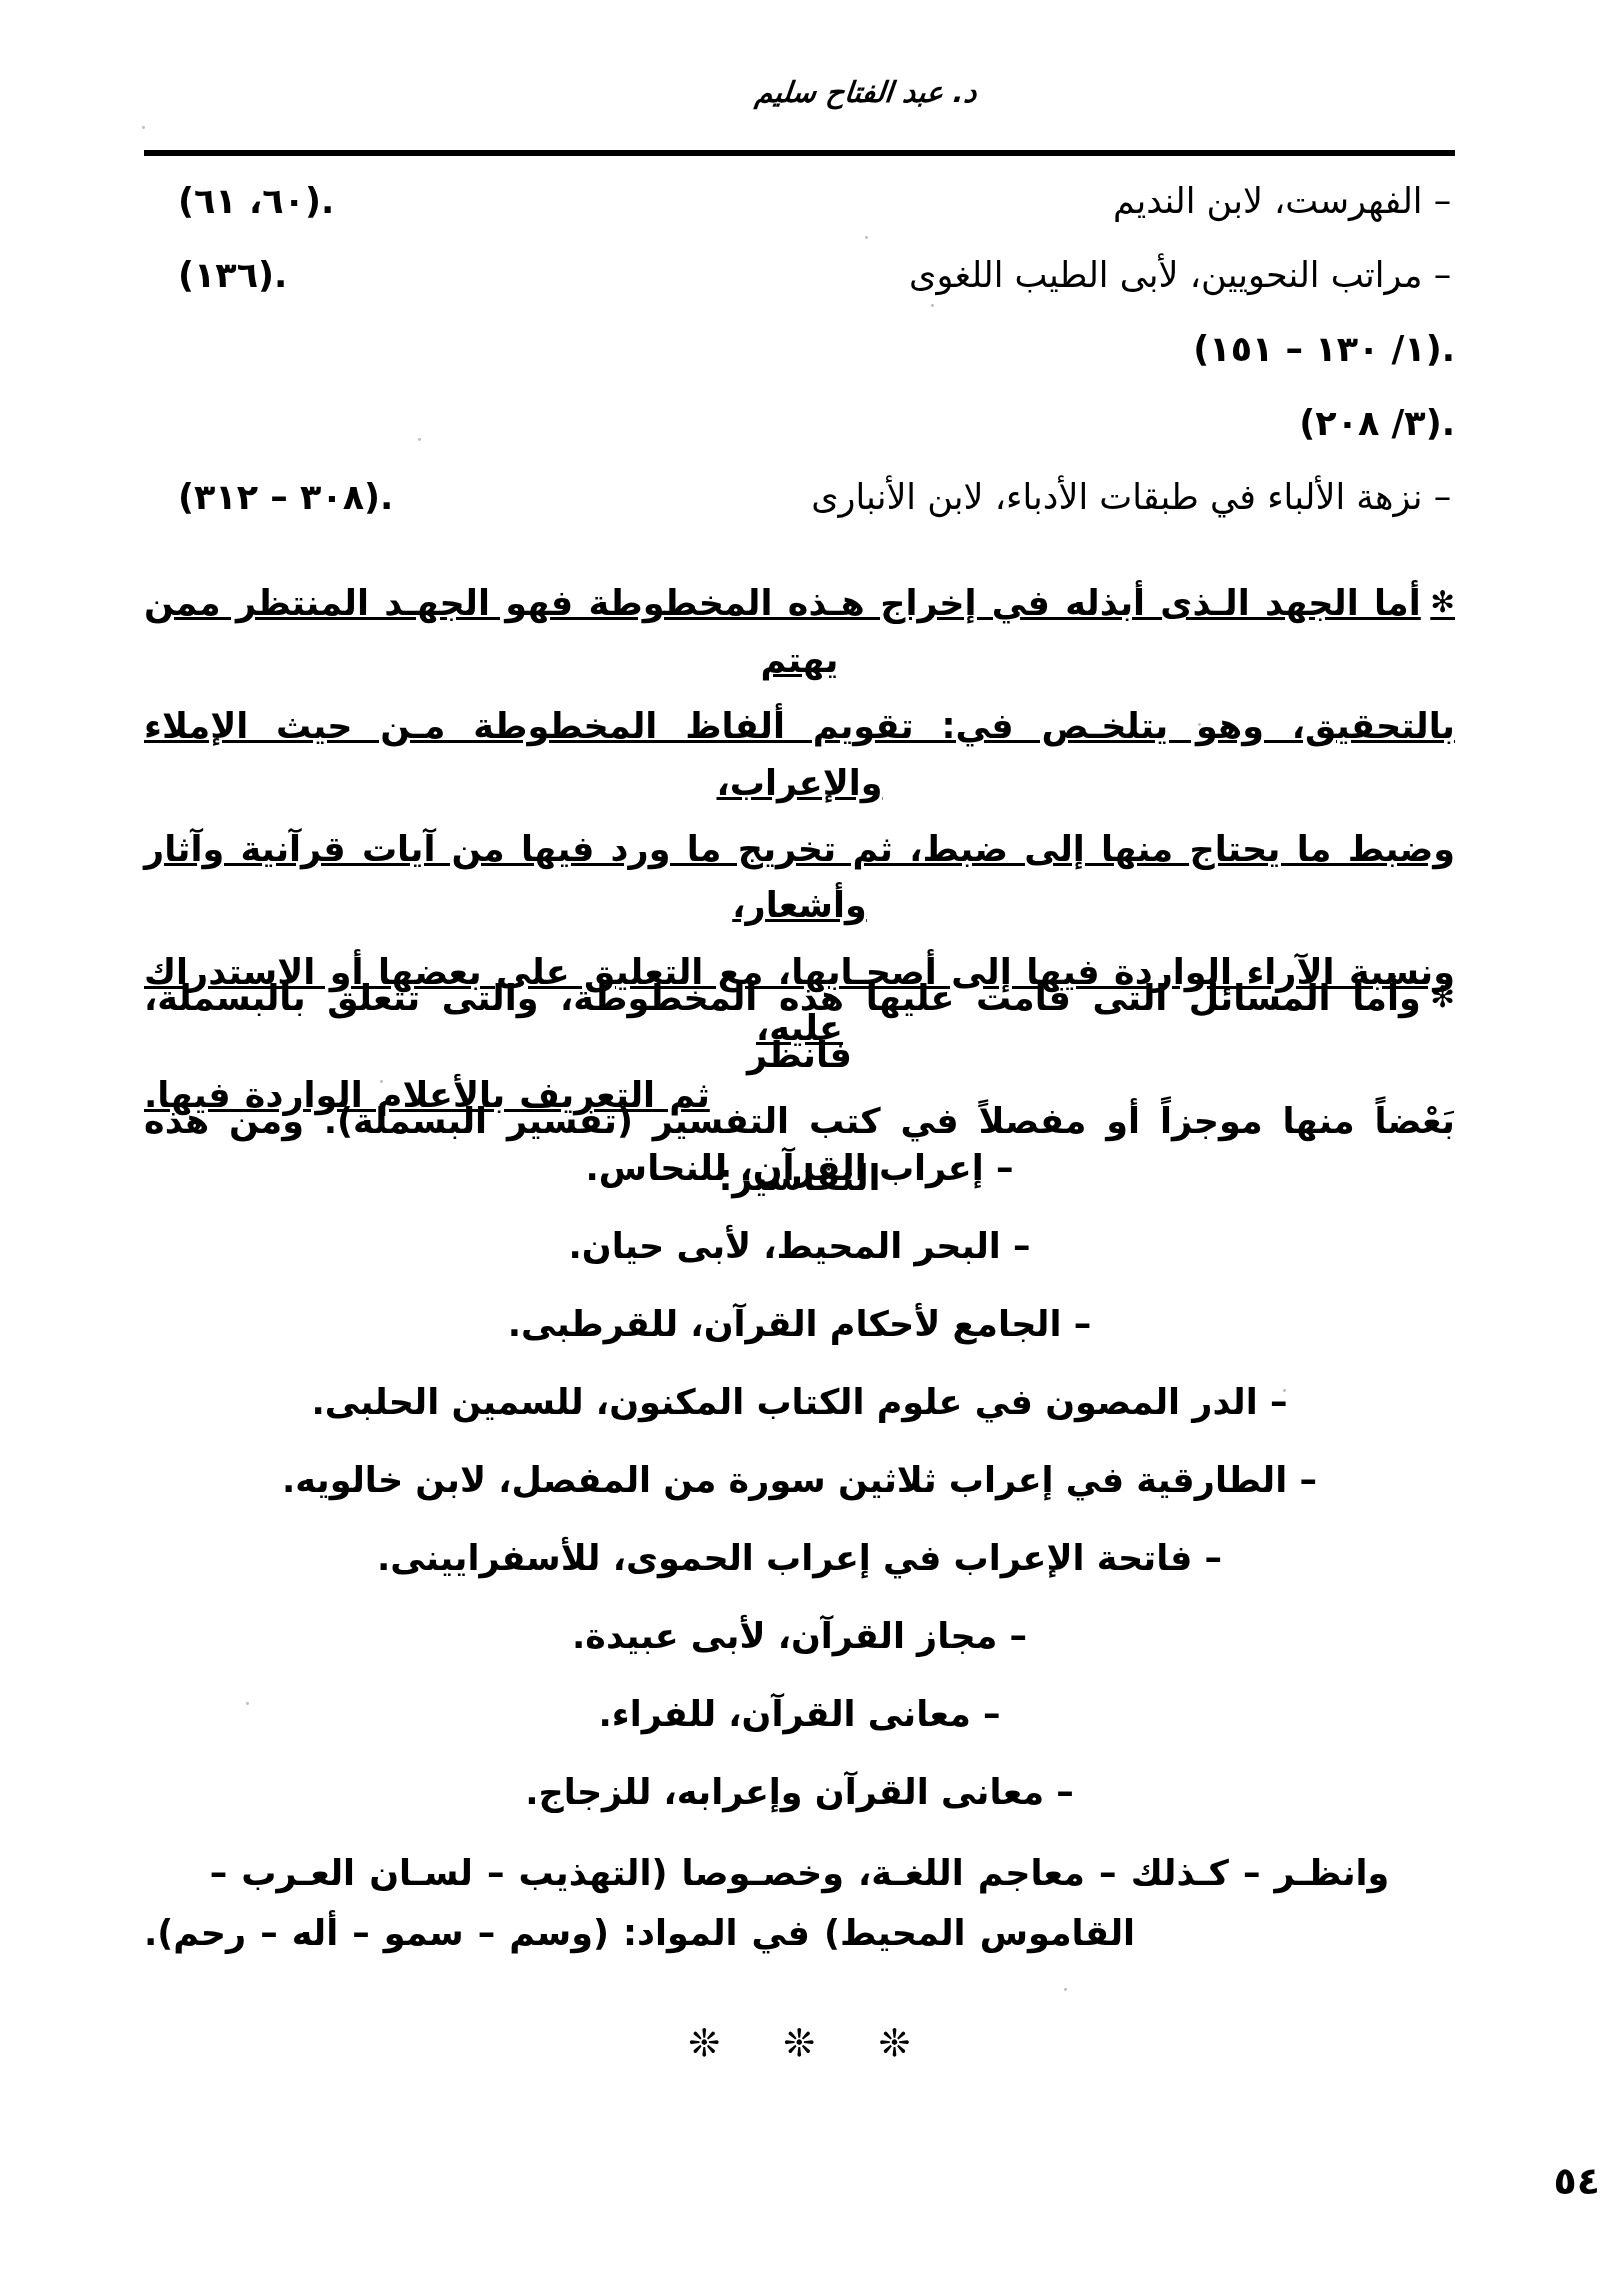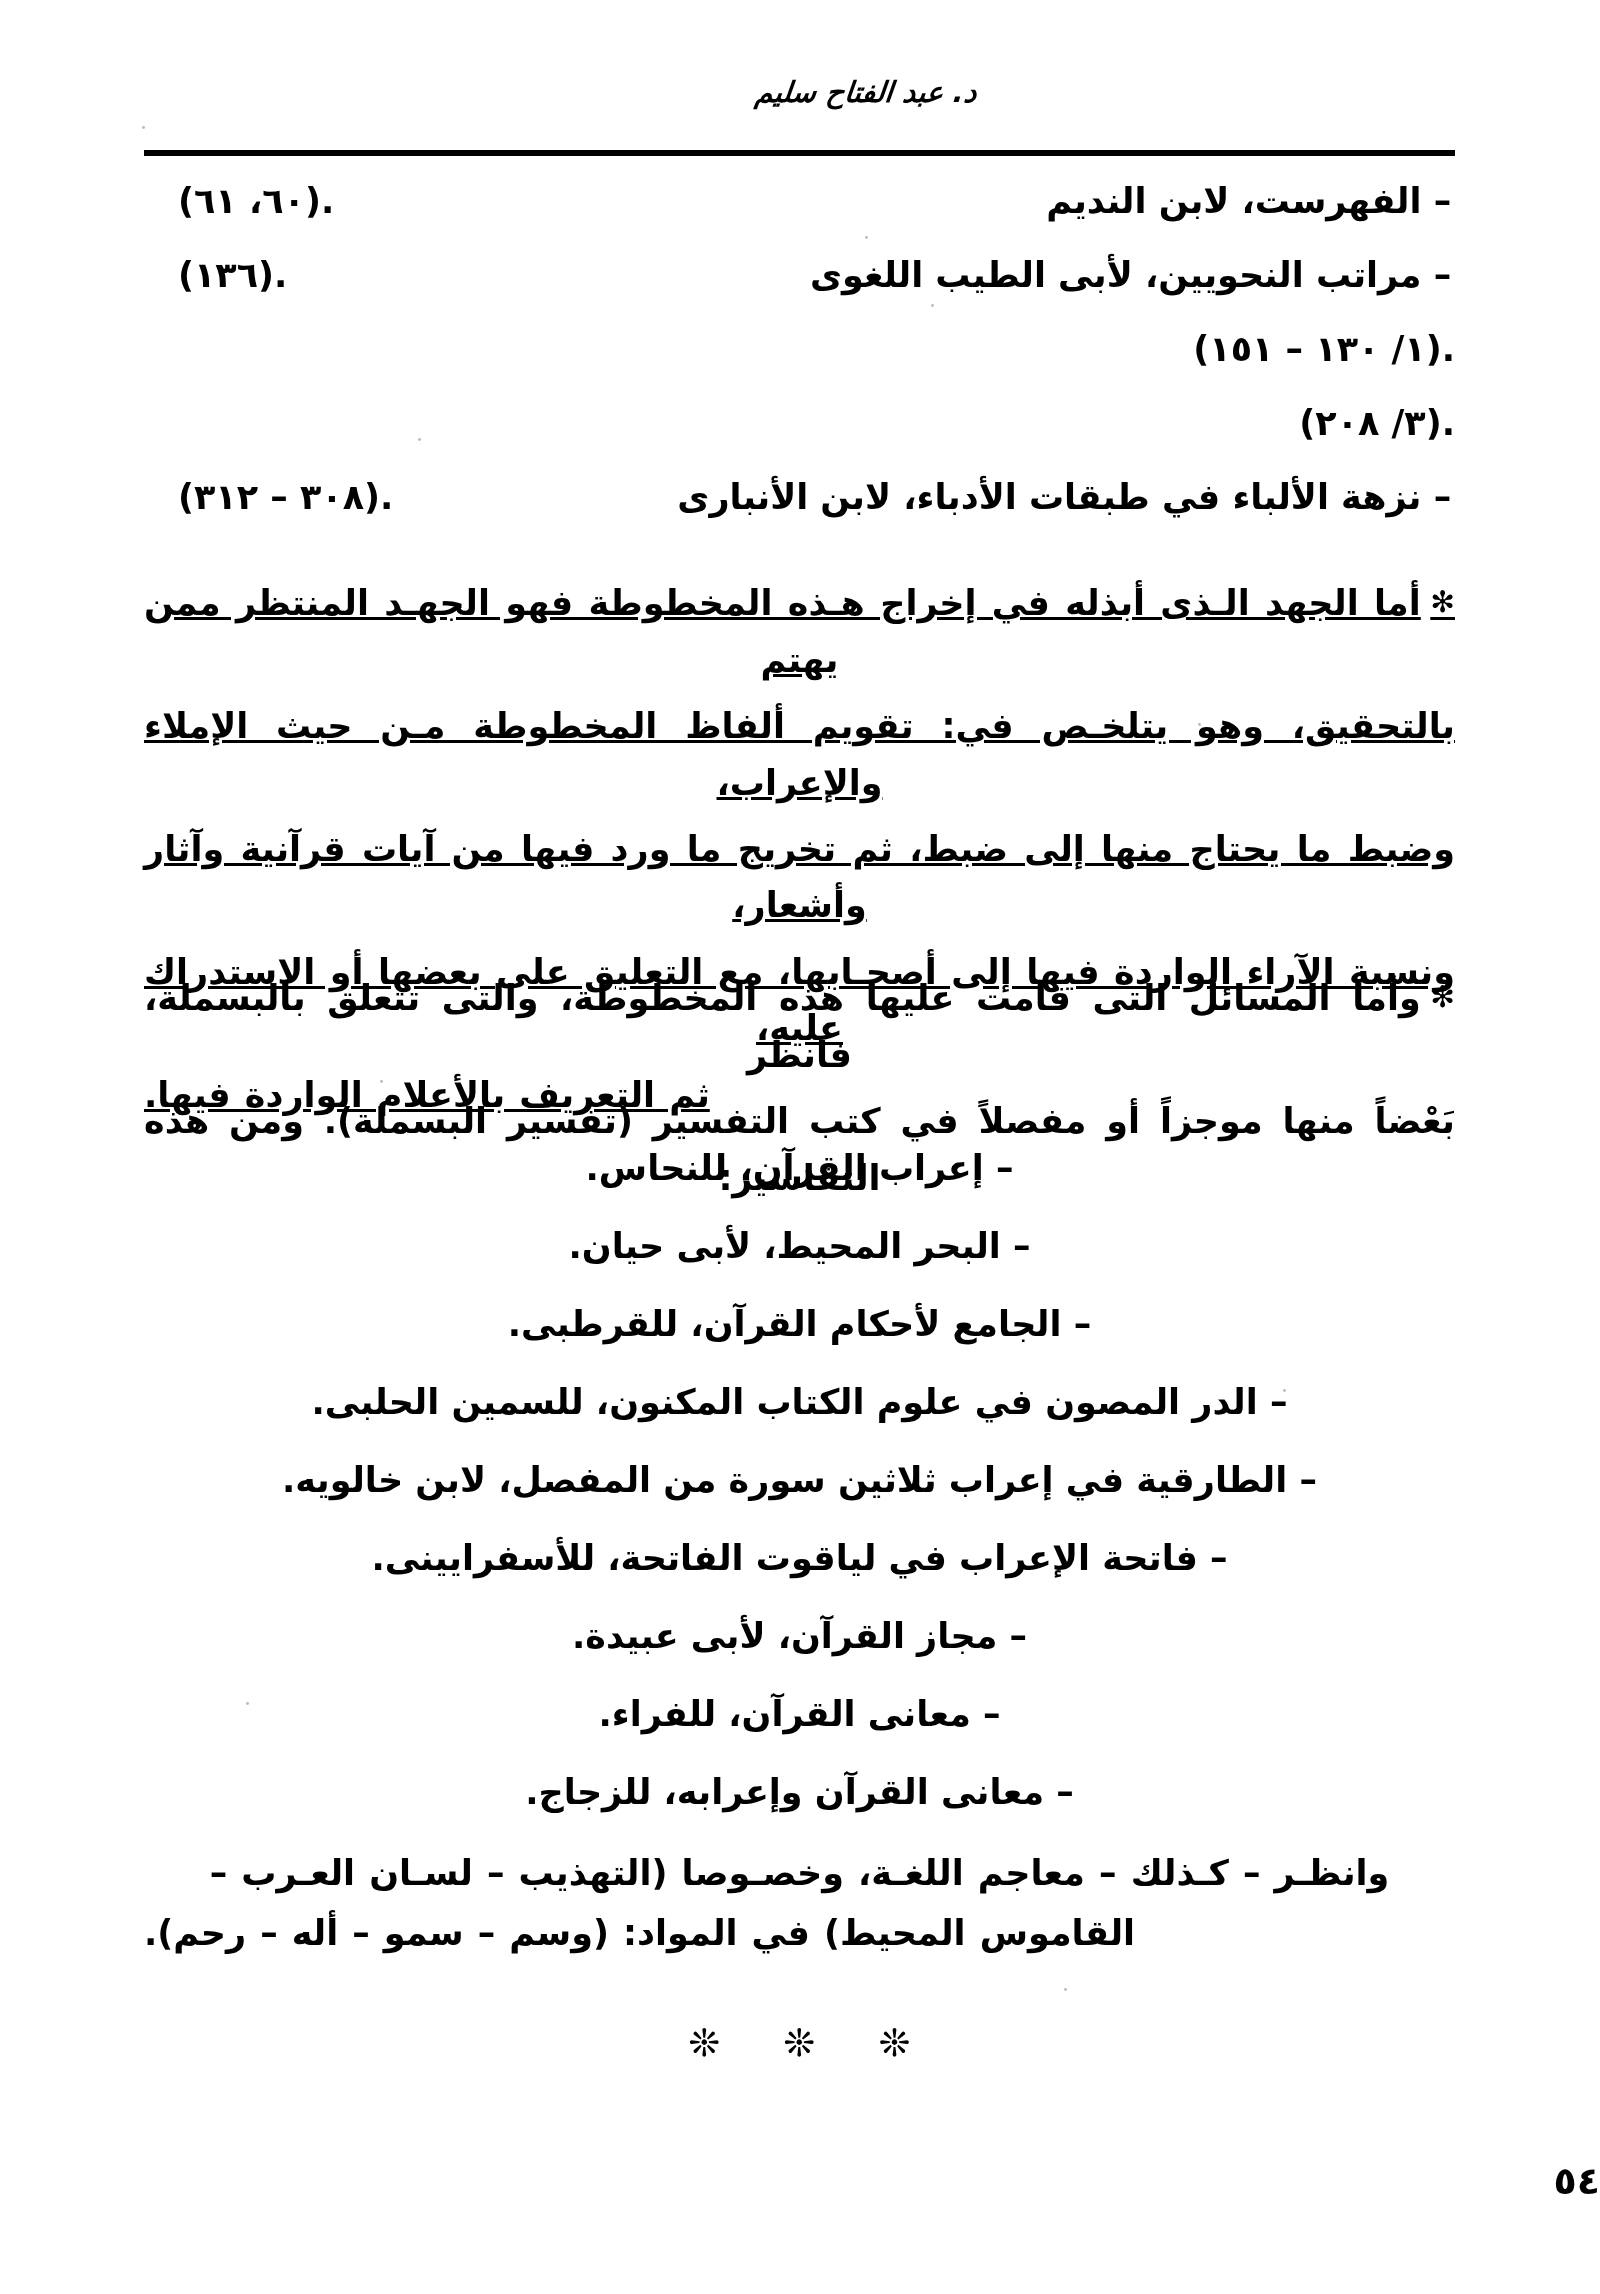--- a/index.html
+++ b/index.html
@@ -52,21 +52,21 @@
   .ref-row {
     display: flex;
     align-items: baseline;
     justify-content: space-between;
     height: 74px;
     font-size: 35px;
     white-space: nowrap;
   }
   .ref-title {
     text-align: right;
-    font-weight: 700;
+    font-weight: 400;
     padding-right: 3.8px;
   }
   .ref-cite {
     text-align: left;
     font-weight: 600;
     direction: rtl;
     unicode-bidi: plaintext;
     padding-left: 34px;
   }
 
@@ -196,21 +196,21 @@
     </div>
     <div class="para">بَعْضاً منها موجزاً أو مفصلاً في كتب التفسير (تفسير البسملة). ومن هذه التفاسير:</div>
   </div>
 
   <div class="tafsir-list">
     <div class="tafsir-item">– إعراب القرآن، للنحاس.</div>
     <div class="tafsir-item">– البحر المحيط، لأبى حيان.</div>
     <div class="tafsir-item">– الجامع لأحكام القرآن، للقرطبى.</div>
     <div class="tafsir-item">– الدر المصون في علوم الكتاب المكنون، للسمين الحلبى.</div>
     <div class="tafsir-item">– الطارقية في إعراب ثلاثين سورة من المفصل، لابن خالويه.</div>
-    <div class="tafsir-item">– فاتحة الإعراب في لياقوت الفاتحة، للأسفرايينى.</div>
+    <div class="tafsir-item">– فاتحة الإعراب في إعراب الحموى، للأسفرايينى.</div>
     <div class="tafsir-item">– مجاز القرآن، لأبى عبيدة.</div>
     <div class="tafsir-item">– معانى القرآن، للفراء.</div>
     <div class="tafsir-item">– معانى القرآن وإعرابه، للزجاج.</div>
   </div>
 
   <div class="closing">
     <div class="para">وانظـر – كـذلك – معاجم اللغـة، وخصـوصا (التهذيب – لسـان العـرب –</div>
     <div class="para last-right">القاموس المحيط) في المواد: (وسم – سمو – أله – رحم).</div>
   </div>
 

